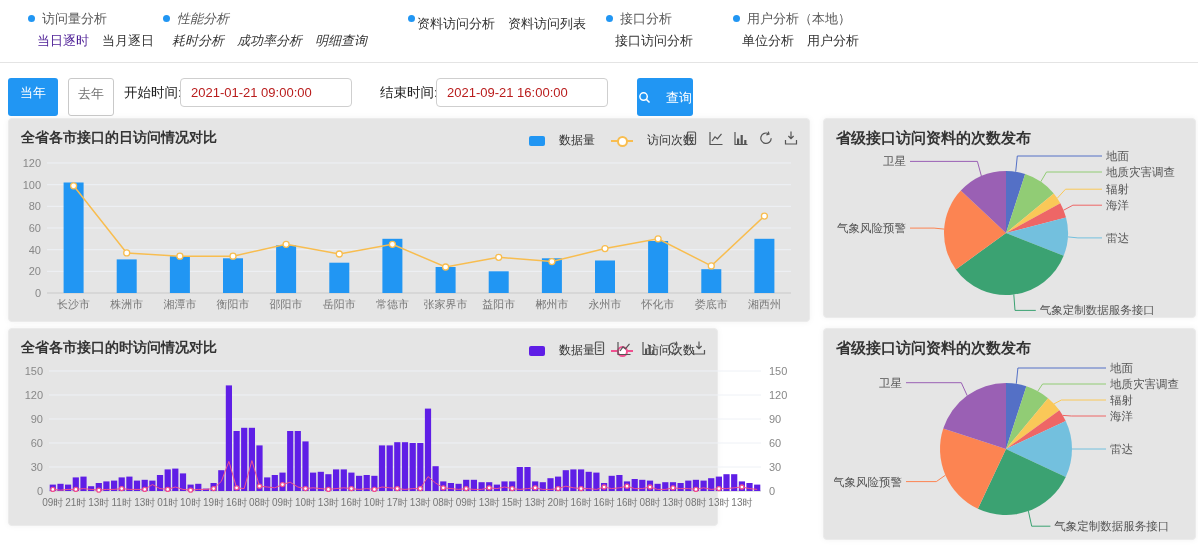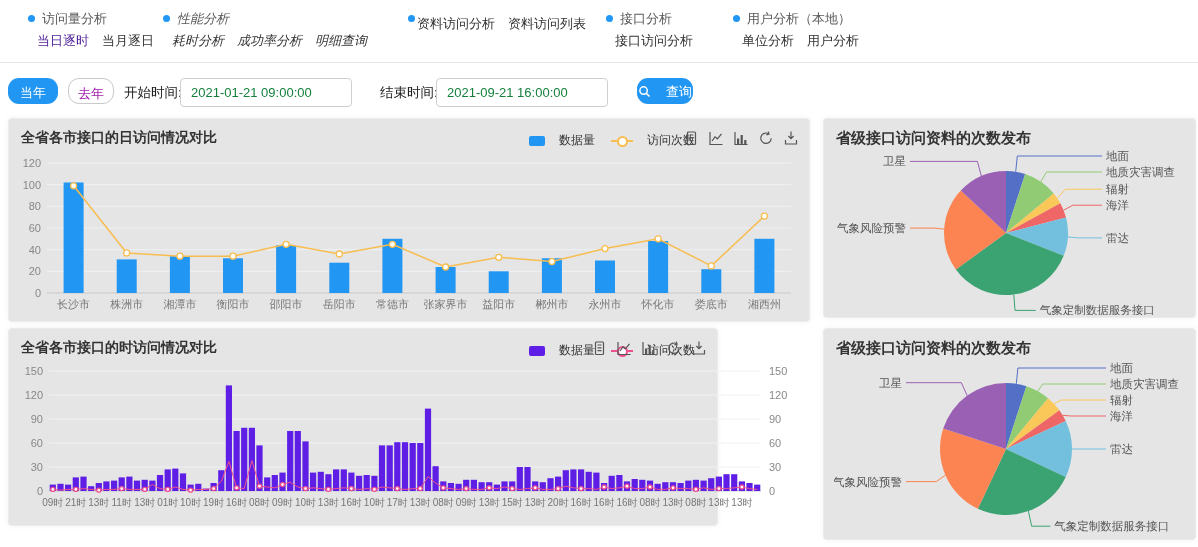--- a/index.html
+++ b/index.html
@@ -11,27 +11,27 @@
   .nav-group{position:absolute;top:0;}
   .nav-bullet{position:absolute;left:0;top:5px;width:7px;height:7px;border-radius:50%;}
   .nav-title{margin-left:14px;font-size:13px;color:#595959;line-height:17px;white-space:nowrap;}
   .nav-items{margin-left:9px;margin-top:5px;font-size:13px;color:#333;white-space:nowrap;}
   .nav-item{display:inline-block;margin-right:13px;cursor:pointer;}
   .nav-item.active{color:#4c1d95;font-weight:normal;}
   .sep{position:absolute;left:0;top:62px;width:100%;height:1px;background:#e4e4e4;}
 
   
   .filters{position:absolute;top:78px;left:0;height:30px;width:100%;font-size:13px;}
-  .btn{position:absolute;height:26px;border-radius:11px;text-align:center;line-height:29px;cursor:pointer;box-sizing:border-box;}
+  .btn{position:absolute;height:38px;border-radius:3px;text-align:center;line-height:29px;cursor:pointer;box-sizing:border-box;}
   #btn-this-year{left:8px;width:50px;background:#2196f3;color:#fff;}
-  #btn-last-year{left:68px;width:46px;background:#fff;border:1px solid #c9c9c9;color:#a21caf;}
+  #btn-last-year{left:68px;width:46px;background:#fff;border:1px solid #c9c9c9;color:#737373;}
   .flabel{position:absolute;line-height:29px;color:#222;font-size:13.5px;}
   #lbl-start{left:124px;} #lbl-end{left:380px;}
   .finput{position:absolute;top:0;height:29px;width:172px;border:1px solid #cfcfcf;border-radius:4px;
-          box-sizing:border-box;padding:0 10px;font-size:13px;color:#15803d;font-family:"Liberation Sans",sans-serif;}
+          box-sizing:border-box;padding:0 10px;font-size:13px;color:#b91c1c;font-family:"Liberation Sans",sans-serif;}
   #inp-start{left:180px;} #inp-end{left:436px;}
   #btn-search{left:637px;width:56px;background:#2196f3;color:#fff;display:flex;align-items:center;justify-content:center;gap:15px;}
   #btn-search svg{display:block;}
 
   
   .card{position:absolute;background:#e5e5e5;border:1px solid #ebebeb;border-radius:4px;
         box-shadow:0 0 6px rgba(0,0,0,0.05);box-sizing:border-box;}
   #card-daily {left:8px;  top:118px;width:802px;height:204px;}
   #card-hourly{left:8px;  top:328px;width:710px;height:198px;}
   #card-pie1  {left:823px;top:118px;width:373px;height:200px;}

